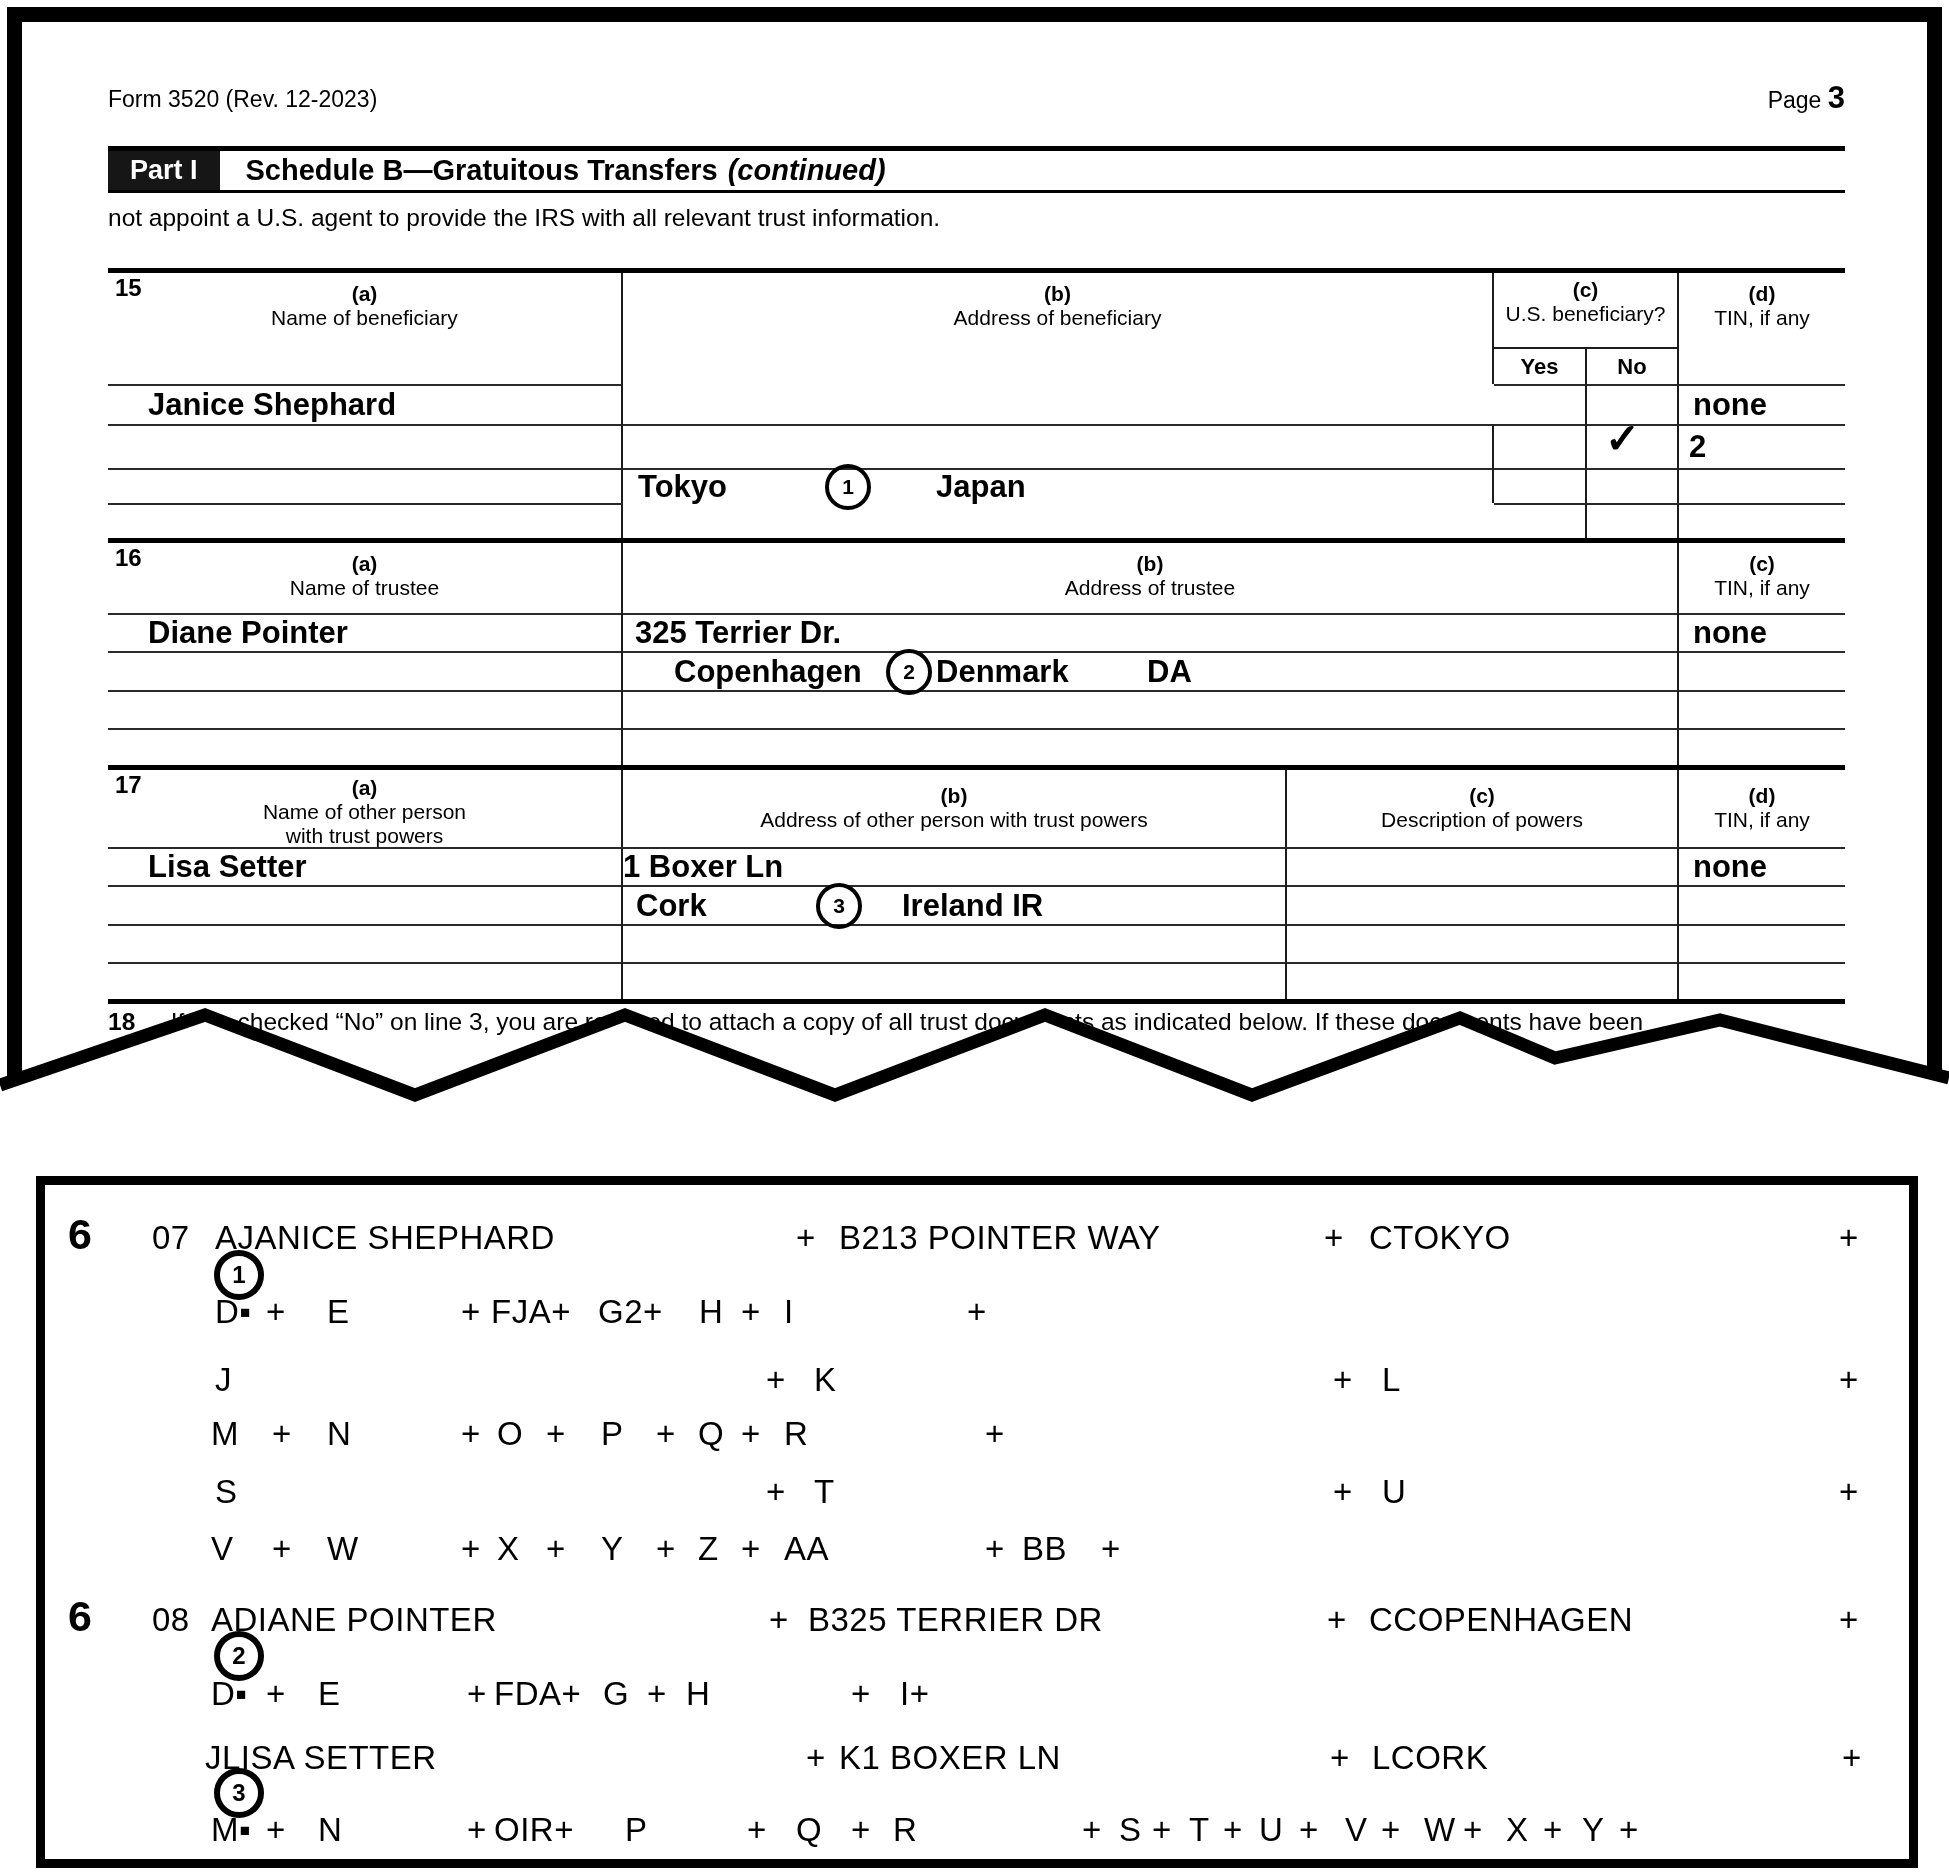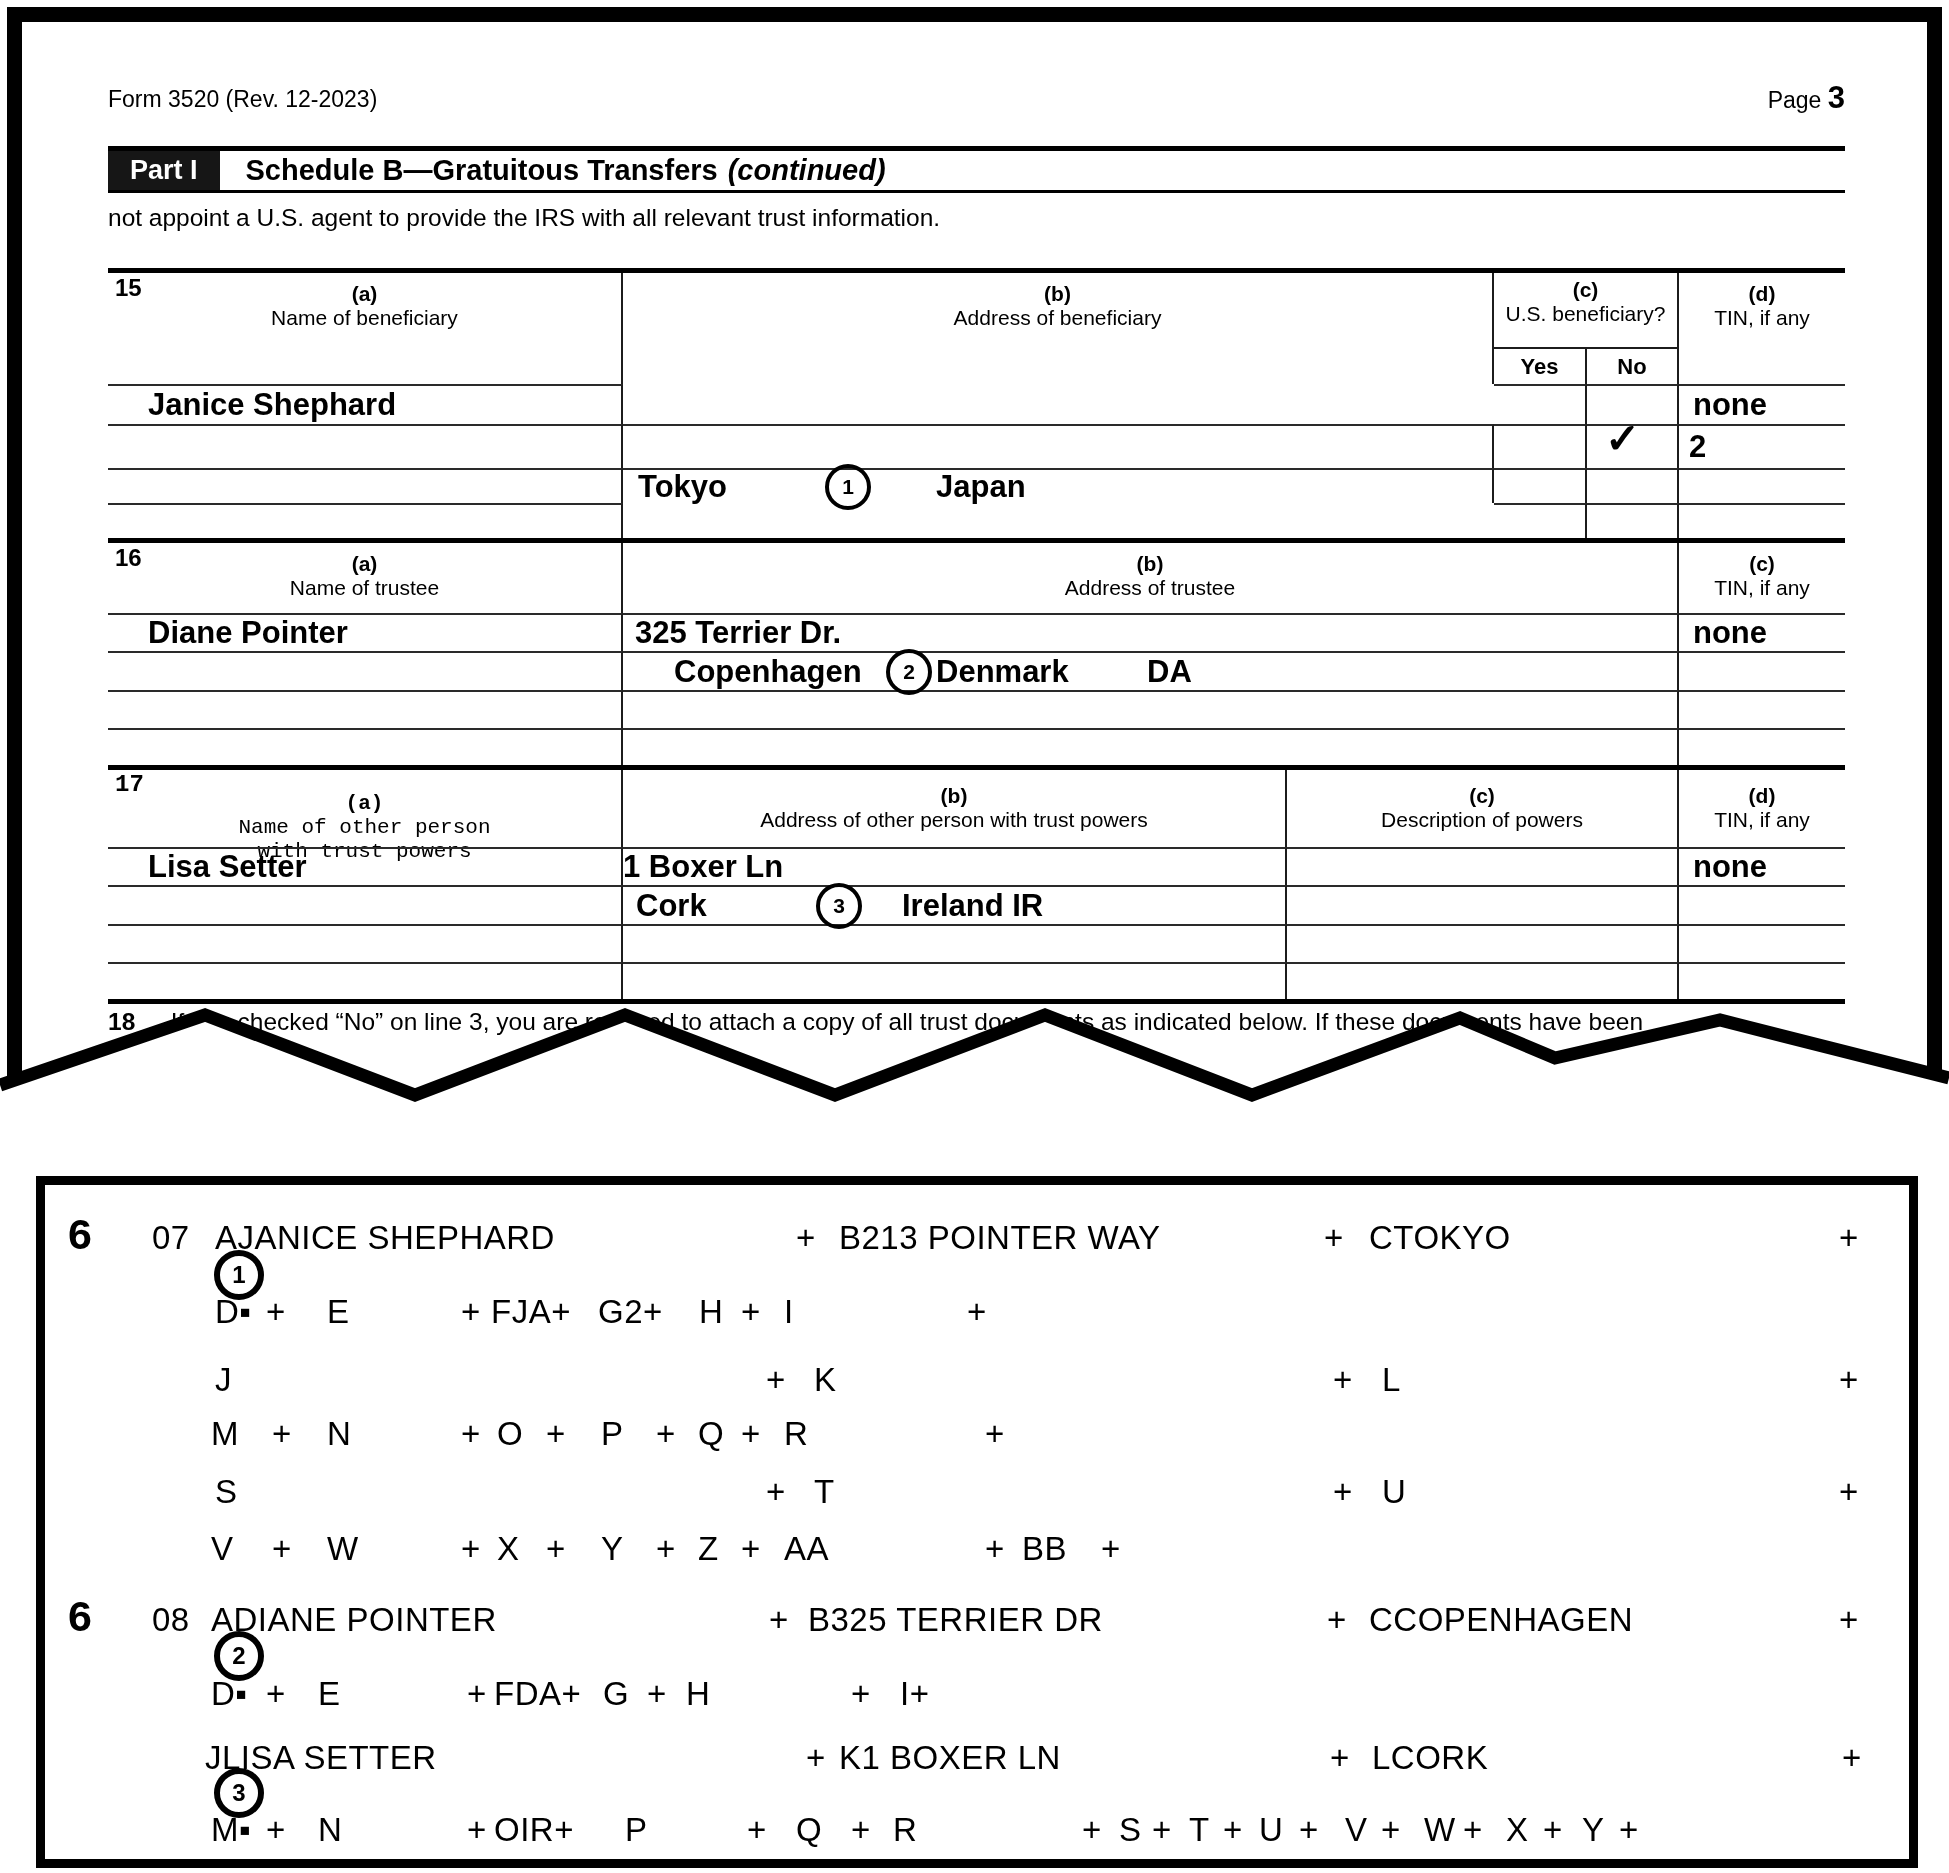--- a/index.html
+++ b/index.html
@@ -172,21 +172,21 @@
 
   <div class="c br bt" style="grid-column:1;grid-row:4;"></div>
   <div class="c br bt" style="grid-column:2;grid-row:4;"></div>
   <div class="c bt" style="grid-column:3;grid-row:4;"></div>
   <div class="c br bt" style="grid-column:1;grid-row:5;"></div>
   <div class="c br bt" style="grid-column:2;grid-row:5;"></div>
   <div class="c bt" style="grid-column:3;grid-row:5;"></div>
 </div>
 
 <div class="tbl bb" style="top:765px;grid-template-columns:515px 664px 392px 166px;grid-template-rows:77px 38px 39px 38px 37px;">
-  <div class="c br hdr" style="grid-column:1;grid-row:1;padding-top:22px;font-family:Liberation Mono, monospace;">
+  <div class="c br hdr" style="grid-column:1;grid-row:1;padding-top:6px;">
     <span class="lineno">17</span>
     <span class="tag">(a)</span>
     <span>Name of other person</span>
     <span>with trust powers</span>
   </div>
   <div class="c br hdr" style="grid-column:2;grid-row:1;padding-top:14px;">
     <span class="tag">(b)</span>
     <span>Address of other person with trust powers</span>
   </div>
   <div class="c br hdr" style="grid-column:3;grid-row:1;padding-top:14px;">

